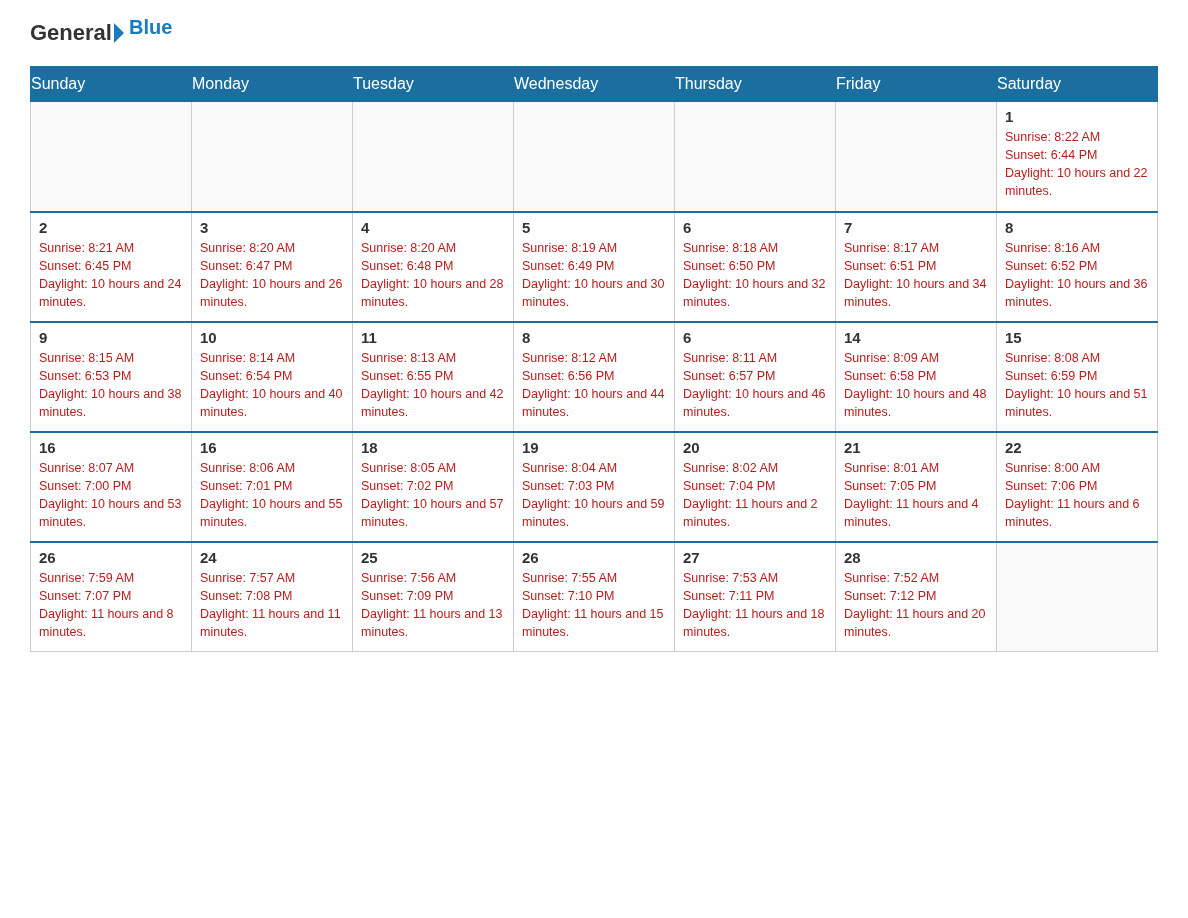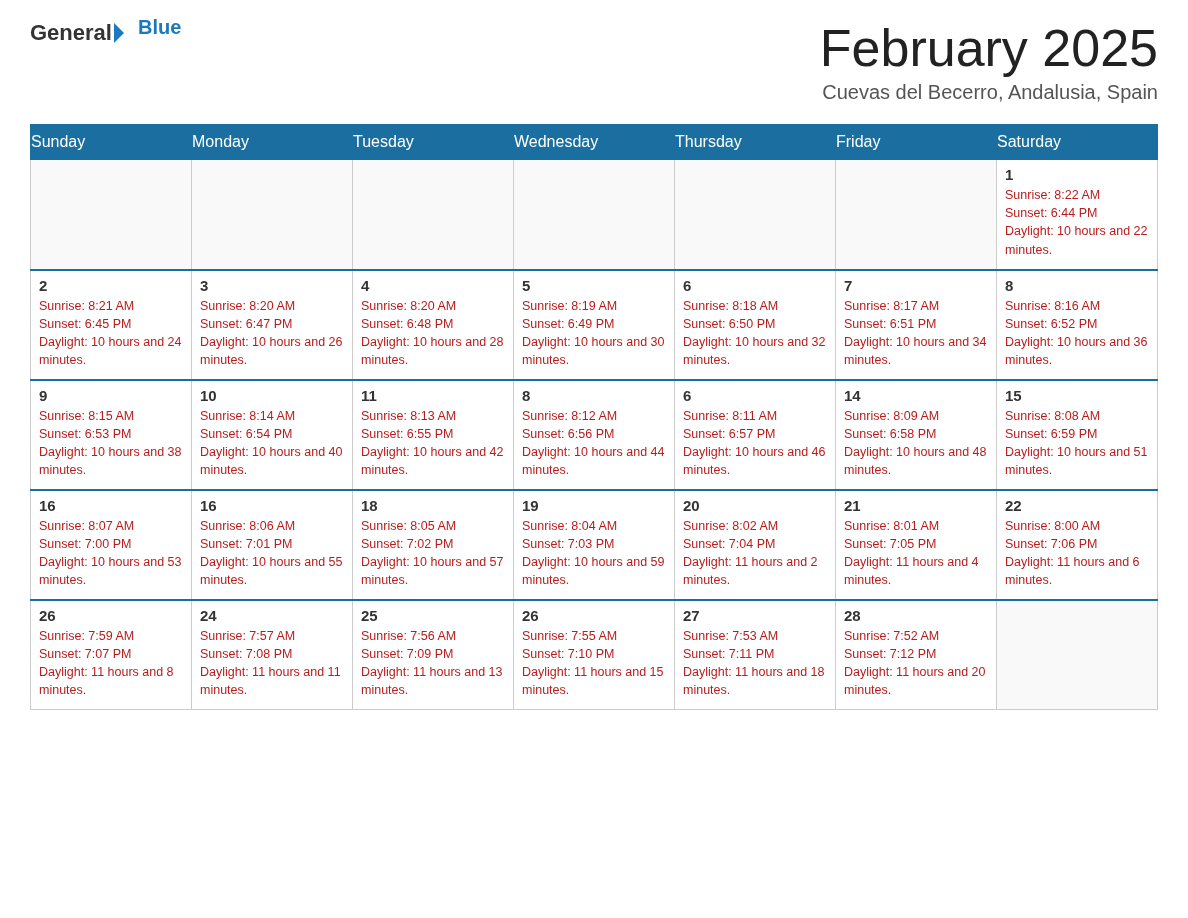--- a/index.html
+++ b/index.html
@@ -35,21 +35,21 @@
       border-bottom: 10px solid transparent;
       display: inline-block;
       margin-left: 2px;
       margin-right: 2px;
     }
     .logo-sub {
       color: #1a7abf;
       font-size: 20px;
       font-weight: bold;
       margin-top: -4px;
-      margin-left: 12px;
+      margin-left: 3px;
     }
     .title-area {
       text-align: right;
     }
     .month-title {
       font-size: 52px;
       font-weight: normal;
       color: #222;
       line-height: 1.1;
     }
@@ -101,24 +101,20 @@
 </head>
 <body>
 
 <div class="header">
   <div class="logo">
     <div class="logo-text">
       <span>General</span>
       <span class="logo-arrow"></span>
     </div>
     <div class="logo-sub">Blue</div>
-  </div>
-  <div class="title-area">
-    <div class="month-title">February 2025</div>
-    <div class="location">Cuevas del Becerro, Andalusia, Spain</div>
   </div>
 </div>
 
 <table class="calendar">
   <thead>
     <tr>
     <th>Sunday</th>
         <th>Monday</th>
         <th>Tuesday</th>
         <th>Wednesday</th>

